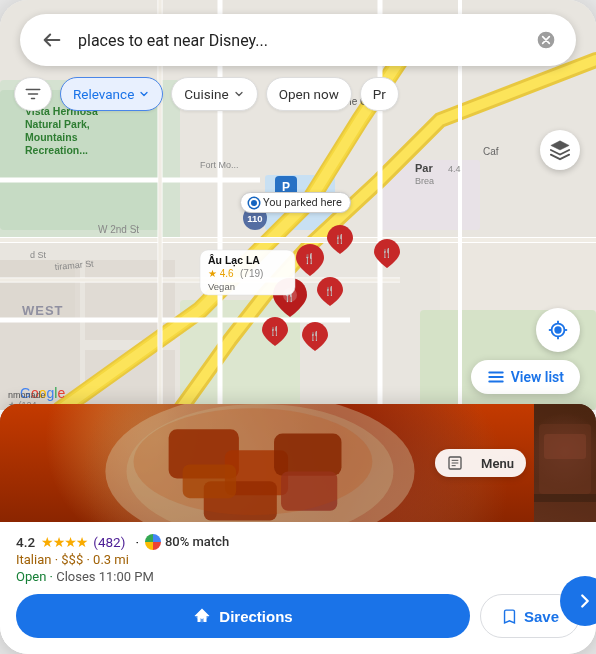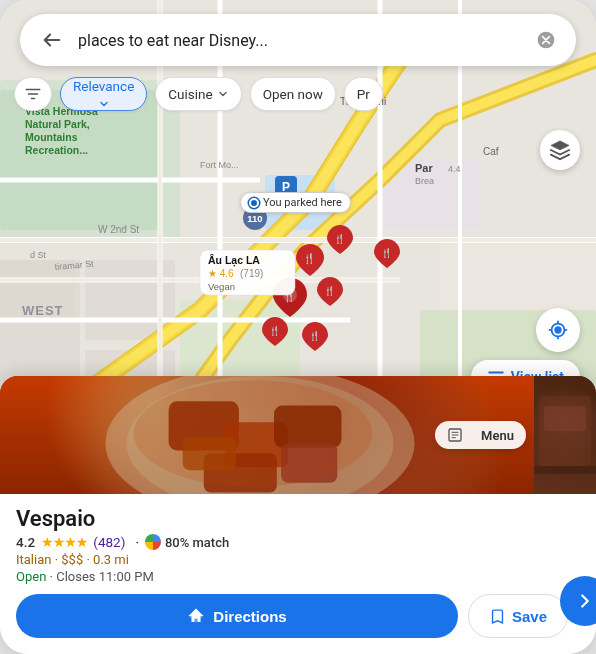--- a/index.html
+++ b/index.html
@@ -92,21 +92,20 @@
       color: #333;
       cursor: pointer;
       white-space: nowrap;
       gap: 4px;
       box-shadow: 0 1px 3px rgba(0,0,0,0.08);
     }
     .filter-btn.active {
       background: #e8f0fe;
       border-color: #4a86e8;
       color: #1a73e8;
-      flex-direction: column;
     }
     .filter-icon-btn {
       height: 34px;
       width: 38px;
       border-radius: 17px;
       border: 1.5px solid #ddd;
       background: #fff;
       display: flex;
       align-items: center;
       justify-content: center;
@@ -296,21 +295,20 @@
       font-weight: 500;
     }
     .stars-yellow {
       color: #f9ab00;
       font-size: 14px;
       letter-spacing: -1px;
     }
     .card-review-count { color: #4c1d95; }
     .match-badge {
       display: flex;
-      align-items: center;
       gap: 4px;
       font-size: 13px;
       font-weight: 500;
       color: #333;
     }
     .google-circle {
       width: 16px;
       height: 16px;
       border-radius: 50%;
       background: conic-gradient(#4285f4 0% 25%, #ea4335 25% 50%, #fbbc04 50% 75%, #34a853 75% 100%);
@@ -323,21 +321,21 @@
     .card-hours {
       font-size: 13px;
       color: #188038;
       margin-bottom: 10px;
     }
     .card-hours .close-time { color: #555; }
 
     .card-actions {
       display: flex;
       gap: 10px;
-      padding: 0 28px 16px 16px;
+      padding: 0 16px 16px 16px;
       align-items: center;
     }
     .btn-directions {
       flex: 1;
       height: 44px;
       background: #1a73e8;
       color: #fff;
       border-radius: 22px;
       border: none;
       display: flex;
@@ -621,21 +619,20 @@
           <rect x="3" y="3" width="18" height="18" rx="2" fill="none" stroke="#555" stroke-width="2"></rect>
           <line x1="7" y1="8" x2="17" y2="8" stroke="#555" stroke-width="1.5"></line>
           <line x1="7" y1="12" x2="17" y2="12" stroke="#555" stroke-width="1.5"></line>
           <line x1="7" y1="16" x2="13" y2="16" stroke="#555" stroke-width="1.5"></line>
         </svg>
         <span>Menu</span>
       </div>
     </div>
 
     <div class="card-info">
-      <div class="card-name">Vespaio</div>
       <div class="card-rating-row">
         <span class="card-rating-num">4.2</span>
         <span class="stars-yellow">★★★★</span>
         <span class="card-review-count">(482)</span>
         <span style="margin-left:4px;">·</span>
         <div class="match-badge">
           <div class="google-circle"></div>
           <span>80% match</span>
         </div>
       </div>

